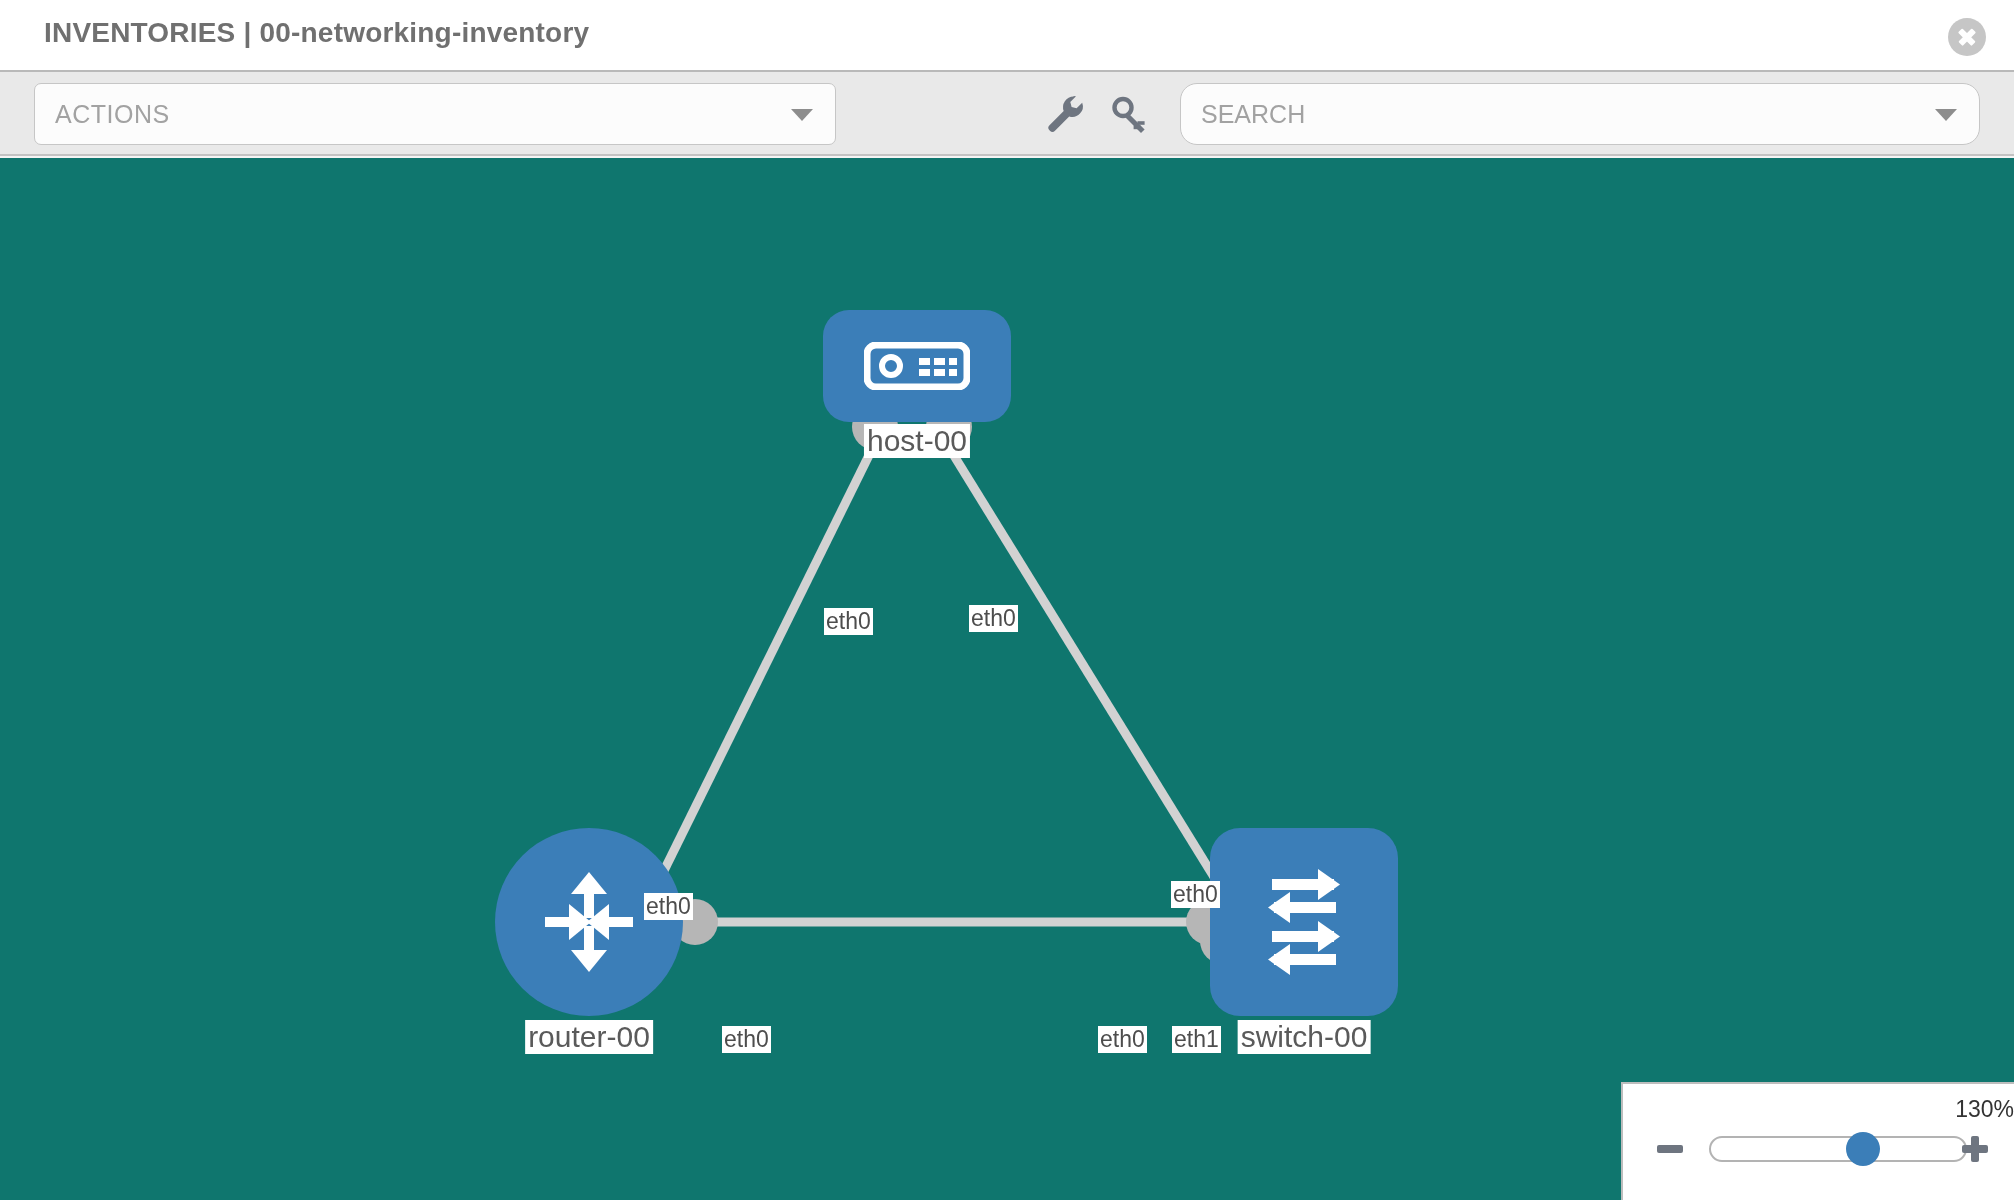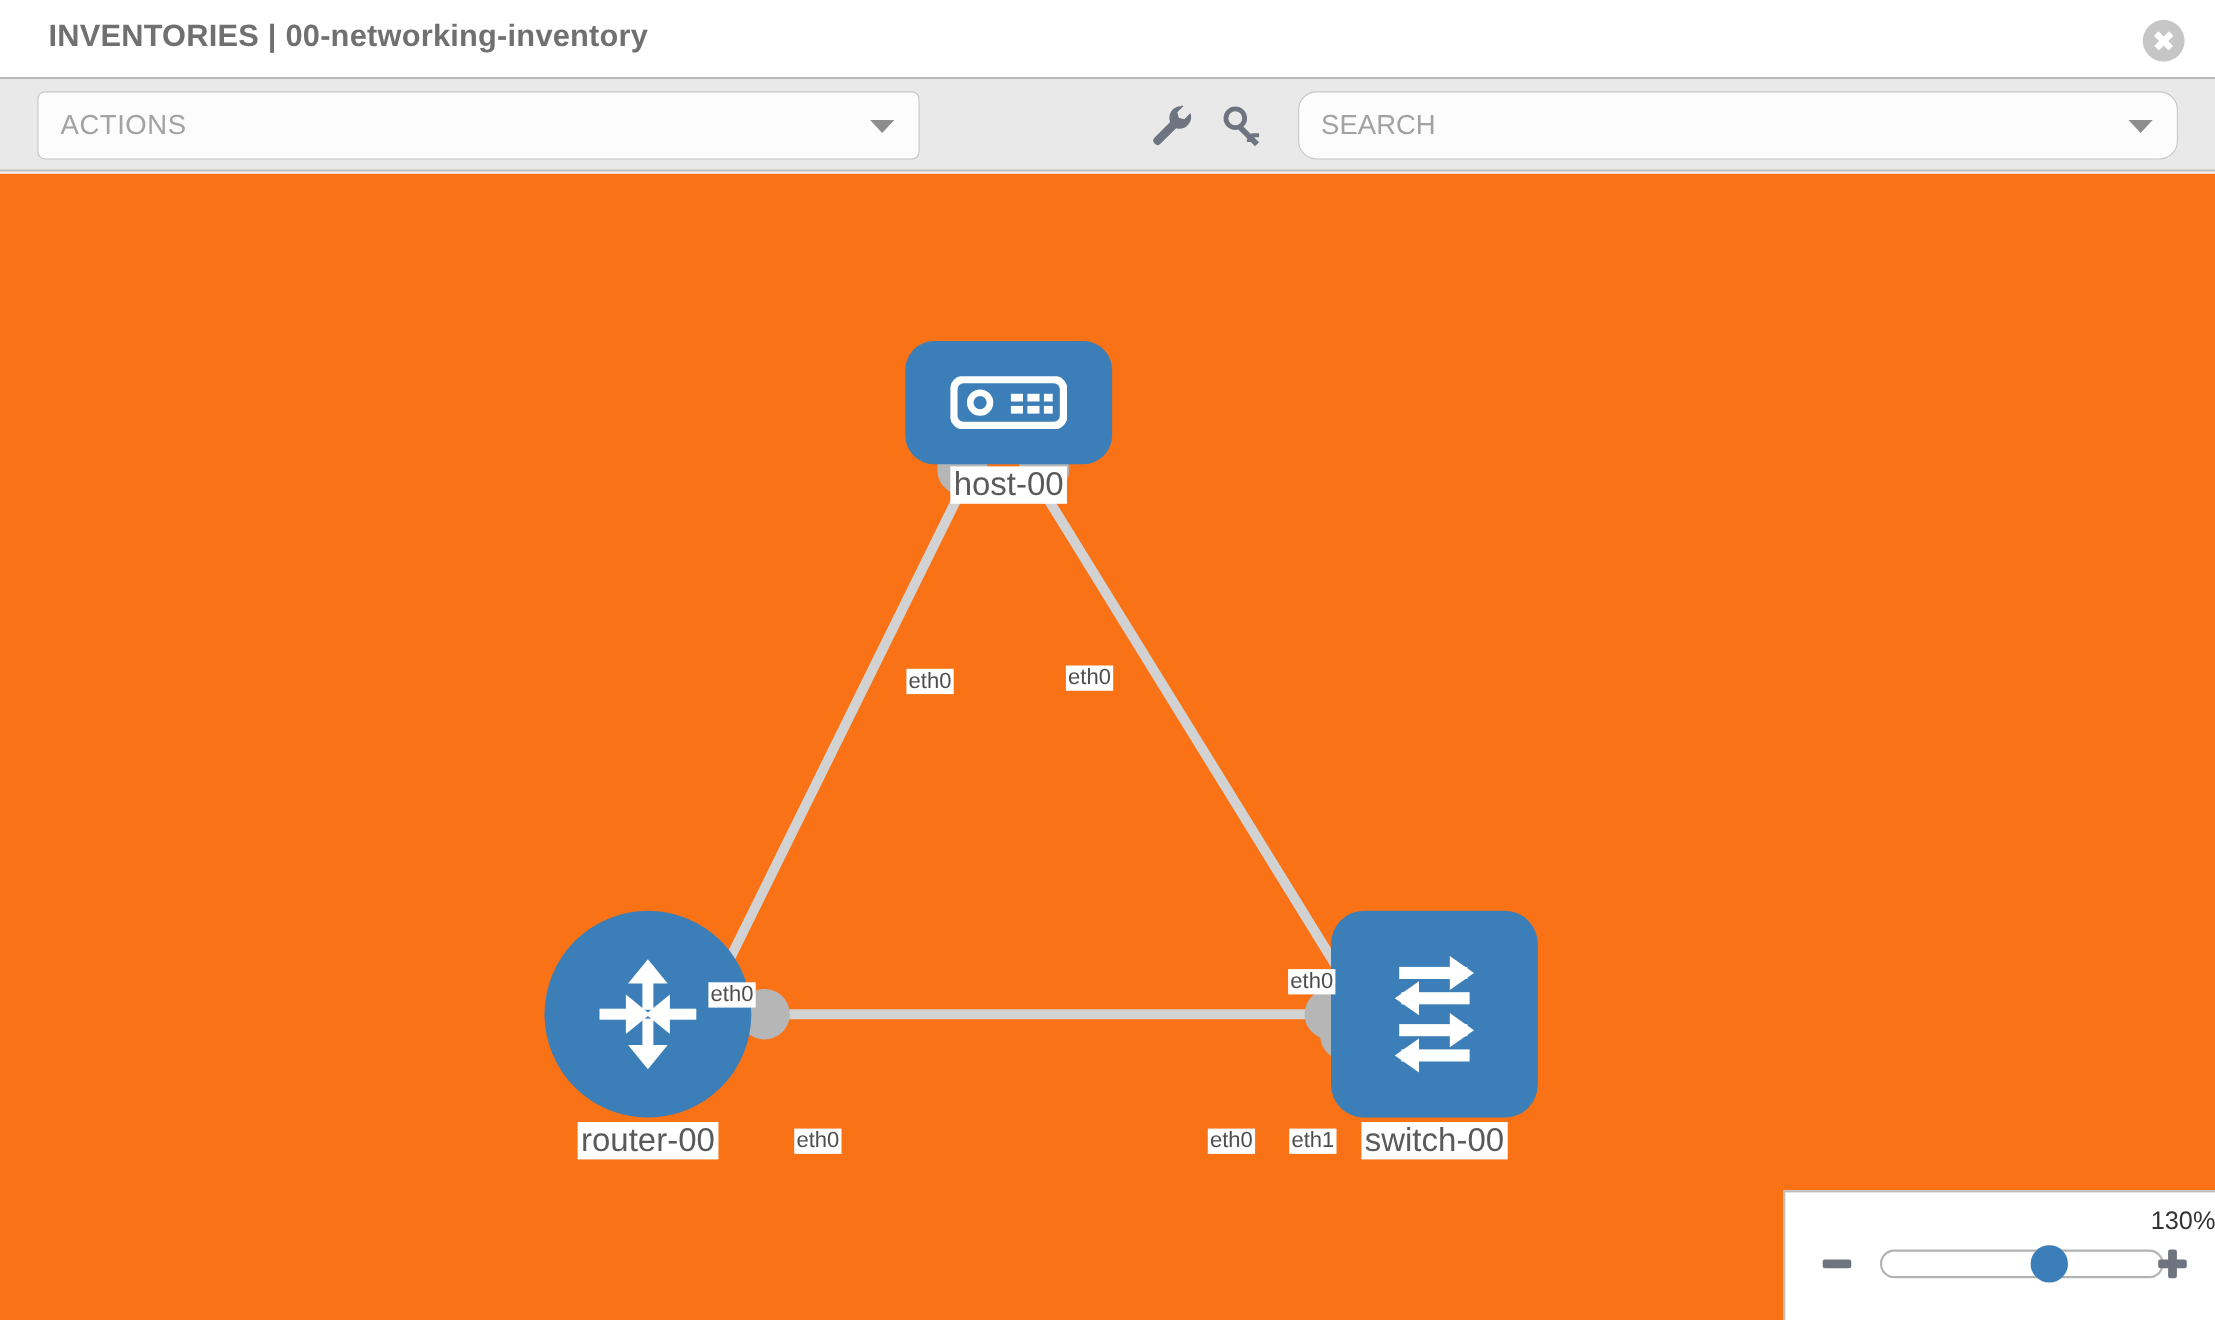--- a/index.html
+++ b/index.html
@@ -137,21 +137,21 @@
     color: #8f8f8f;
   }
   .search-input::placeholder { color: #a2a2a2; opacity: 1; }
 
   
   .canvas {
     position: absolute;
     left: 0; top: 158px;
     width: 2014px;
     height: 1042px;
-    background: #f97316;
+    background: #0f766e;
     overflow: hidden;
   }
   .canvas svg.links {
     position: absolute;
     left: 0; top: 0;
     width: 2014px;
     height: 1042px;
   }
 
   
@@ -191,21 +191,21 @@
     position: absolute;
     width: 46px;
     height: 46px;
     border-radius: 50%;
     background: #b6b6b6;
   }
 
   
   .if-label {
     position: absolute;
-    font-size: 20px;
+    font-size: 23px;
     color: #4d4d4d;
     background: #ffffff;
     padding: 0 2px;
     white-space: nowrap;
   }
 
   
   .zoom-panel {
     position: absolute;
     left: 1621px;

